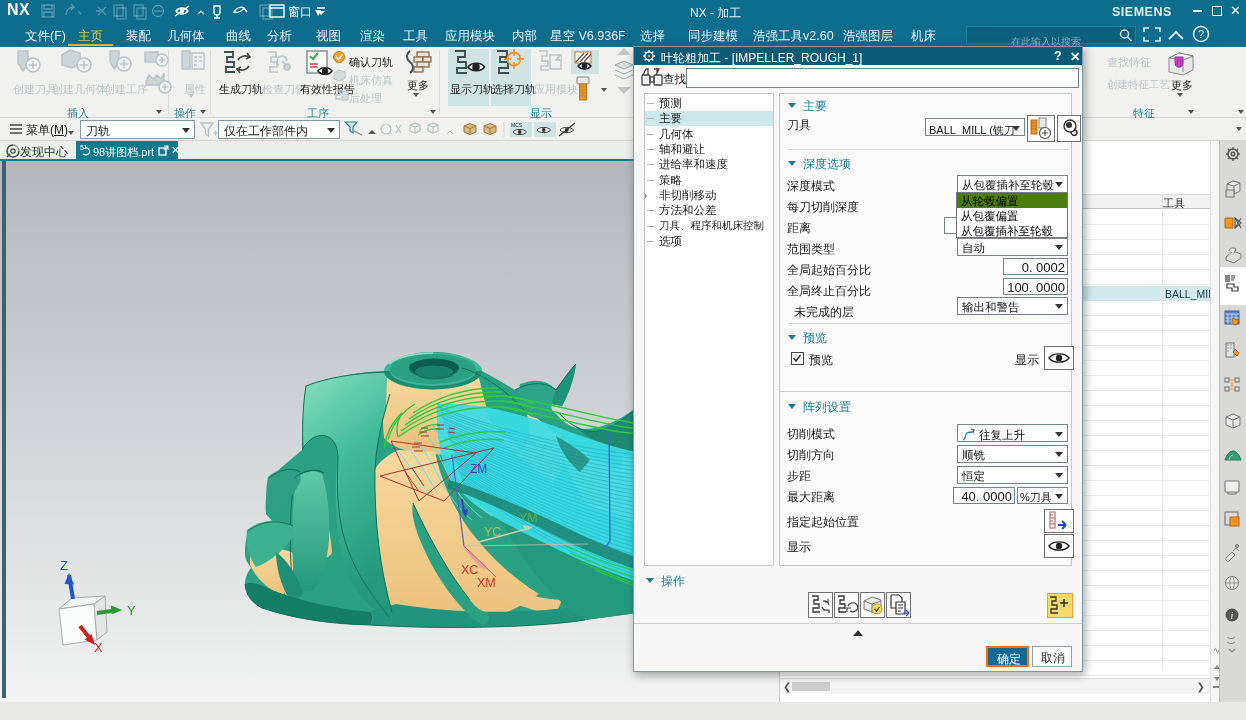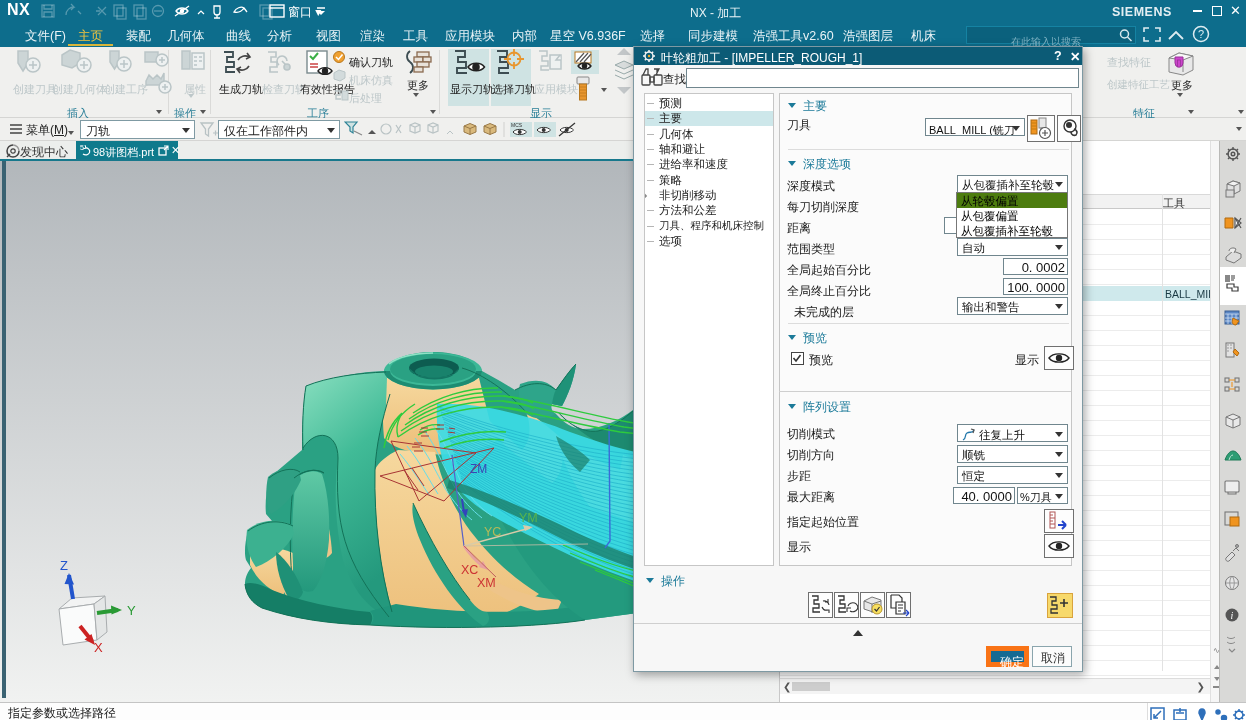--- a/index.html
+++ b/index.html
@@ -732,35 +732,20 @@
           <text x="9" y="12" text-anchor="middle" font-size="10" fill="#fff" font-family="Liberation Serif" font-style="italic">i</text>
         </g>
 
       <g transform="translate(0,490)" stroke="#888" fill="none">
           <path d="M4 2c2 2 6 2 8 0M4 7c2 2 6 2 8 0"></path>
           <path d="M6 14l3 3l3-3" stroke-width="1.2"></path>
         </g>
     </svg>
   </div>
 
-  <div id="statusbar" class="abs">
-    <span style="position:absolute;left:8px;top:2px;">指定参数或选择路径</span>
-    <div class="abs" style="left:1147px;top:0px;width:99px;height:18px;background:#fff;border-left:1px solid #ddd;"></div>
-    <svg class="abs" style="left:1150px;top:4px;" width="96" height="14" viewBox="0 0 96 14" fill="none" stroke="#2e6fba" stroke-width="1.5">
-      <rect x="1" y="1" width="13" height="13"></rect>
-        <path d="M11 4L4 11M4 7v4h4"></path>
-      <rect x="24" y="3" width="12" height="10"></rect>
-        <path d="M30 1v4M26 6h8"></path>
-      <path d="M52 2c2 0 3 2 3 4l-3 7l-3-7c0-2 1-4 3-4z" fill="#2e6fba"></path>
-      <circle cx="68" cy="5" r="2" fill="#2e6fba"></circle>
-        <circle cx="74" cy="11" r="2.5" fill="#2e6fba"></circle>
-      <circle cx="89" cy="8" r="4"></circle>
-        <path d="M89 2v3M89 11v3M83 8h3M92 8h3M85 4l2 2M91 10l2 2M93 4l-2 2M87 10l-2 2"></path>
-    </svg>
-  </div>
 
   <div id="dialog" class="abs">
     <div id="dlgtitle">
       <svg style="position:absolute;left:8px;top:2px;" width="14" height="14" viewBox="0 0 14 14">
           <g stroke="#f5f5f5" fill="none" stroke-width="1.5">
             <circle cx="7" cy="7" r="4"></circle>
             <circle cx="7" cy="7" r="1.2" fill="#f5a623" stroke="none"></circle>
             <path d="M7 1v2M7 11v2M1 7h2M11 7h2M2.8 2.8l1.5 1.5M9.7 9.7l1.5 1.5M11.2 2.8L9.7 4.3M4.3 9.7l-1.5 1.5"></path>
           </g>
         </svg>
@@ -941,21 +926,21 @@
           <path d="M16 20h6m0 0l-3-3m3 3l-3 3" stroke="#2244cc"></path>
         </svg></div>
     <div style="position:absolute;left:413px;top:546px;width:26px;height:25px;background:#f7d96b;border:1.5px solid #d9a33d;">
       <svg width="23" height="22" viewBox="0 0 23 22" fill="none" stroke="#333" stroke-width="1.3">
           <path d="M2 3h6v4H4v4h5v4H3v4h7"></path>
           <path d="M16 5v8M12 9h8" stroke-width="1.6"></path>
         </svg>
     </div>
     <div class="hsep" style="left:0px;top:576px;width:448px;background:#cfcfcf;"></div>
     <div class="abs" style="left:219px;top:583px;width:0;height:0;border-left:5px solid transparent;border-right:5px solid transparent;border-bottom:6px solid #333;"></div>
-    <div class="abs" style="left:352px;top:599px;width:43px;height:21px;background:#156a93;border:5px solid #f97316;">
+    <div class="abs" style="left:352px;top:599px;width:43px;height:21px;background:#156a93;border:2px solid #f97316;">
       <span style="position:absolute;left:9px;top:3px;font-size:12px;color:#fff;">确定</span>
     </div>
     <div class="abs" style="left:398px;top:599px;width:40px;height:21px;background:#fcfcfc;border:1px solid #8aa5ad;">
       <span style="position:absolute;left:8px;top:3px;font-size:12px;color:#333;">取消</span>
     </div>
   </div>
 
 </div>
 
 </body></html>

